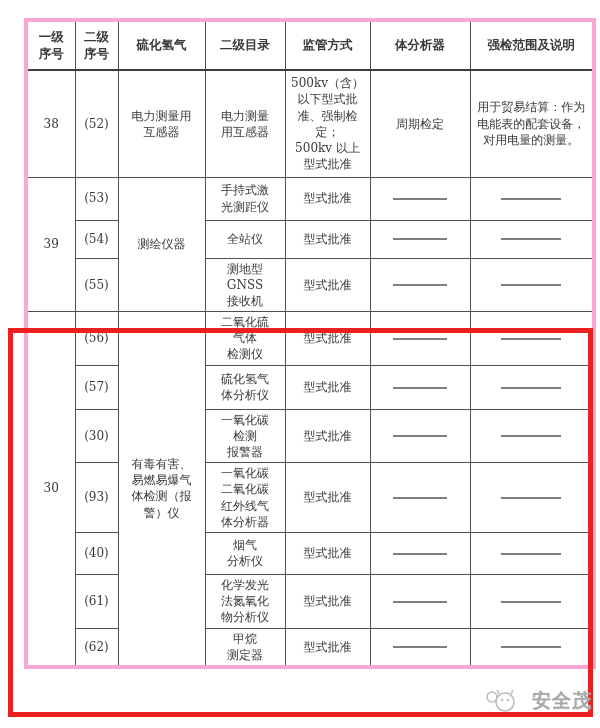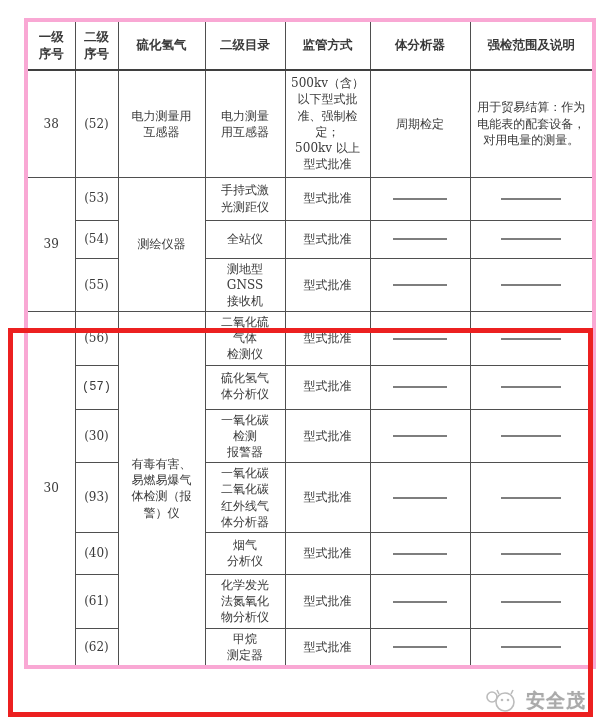--- a/index.html
+++ b/index.html
@@ -34,21 +34,21 @@
     border-bottom:2px solid #3f3f3f;
   }
   .ml{white-space:pre-line;}
   .ta-left{text-align:left;}
   .hH{height:50px;}
   .h52{height:107px;}
   .h53{height:43px;}
   .h54{height:38px;padding-left:35px;}
   .h55{height:51px;}
   .h56{height:50px;}
-  .h57{height:44px;font-family:Liberation Mono, monospace;}
+  .h57{height:44px;}
   .h58{height:50px;}
   .h59{height:64px;}
   .h60{height:42px;}
   .h61{height:53px;}
   .h62{height:34px;}
   .dash{
     display:inline-block;
     width:54px;
     border-top:2px solid #7e7e7e;
     vertical-align:middle;
@@ -60,21 +60,21 @@
     width:575px;height:379px;
     border:5px solid #ec2020;
     pointer-events:none;
     z-index:5;
   }
   .watermark{
     position:absolute;
     left:485px;top:688px;
     display:flex;
     align-items:center;
-    gap:9px;
+    gap:15px;
     z-index:6;
   }
   .watermark .wm-text{
     font-size:19px;
     font-weight:bold;
     color:#aaaaaa;
     letter-spacing:1px;
     font-family:"DejaVu Sans","Liberation Sans",sans-serif;
     text-shadow:0 0 1px #cfcfcf;
   }

